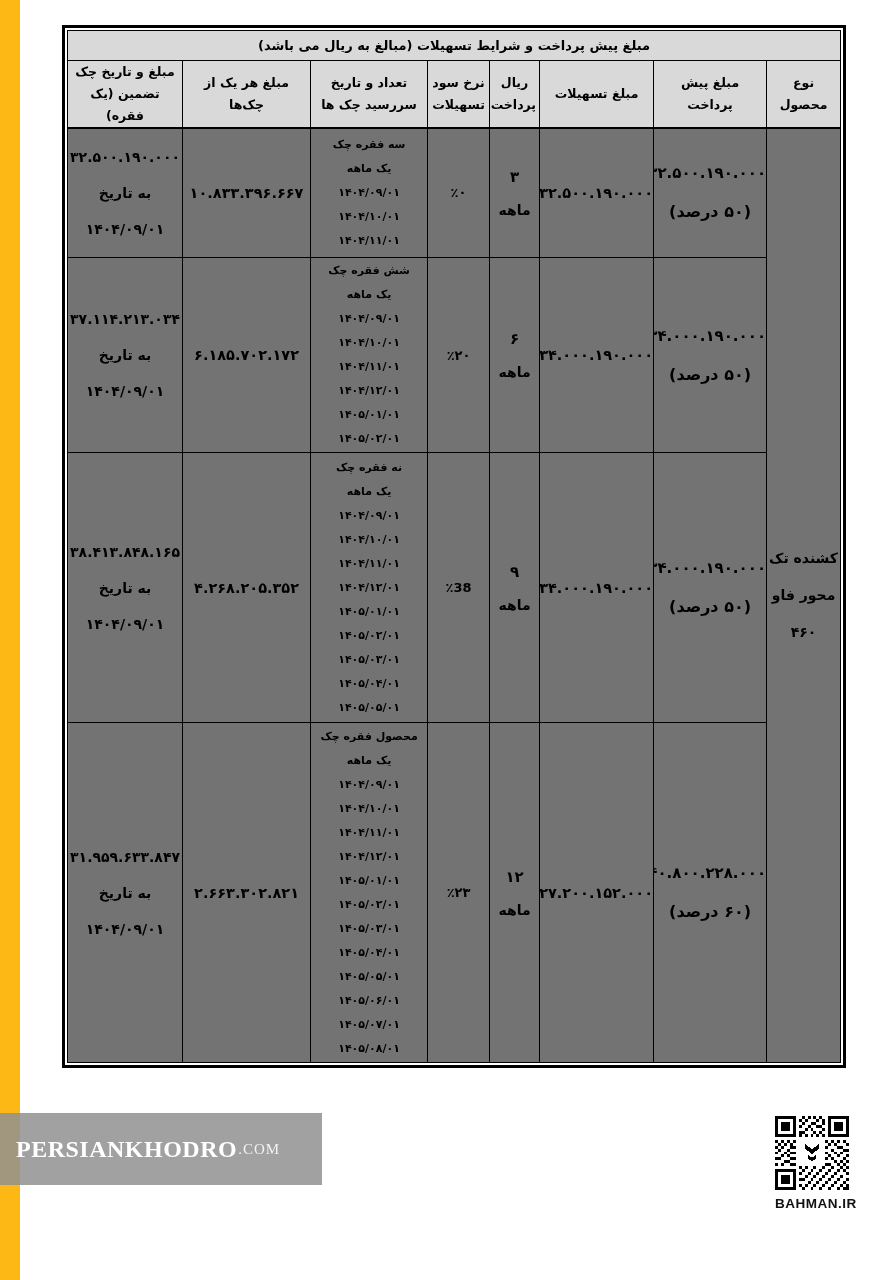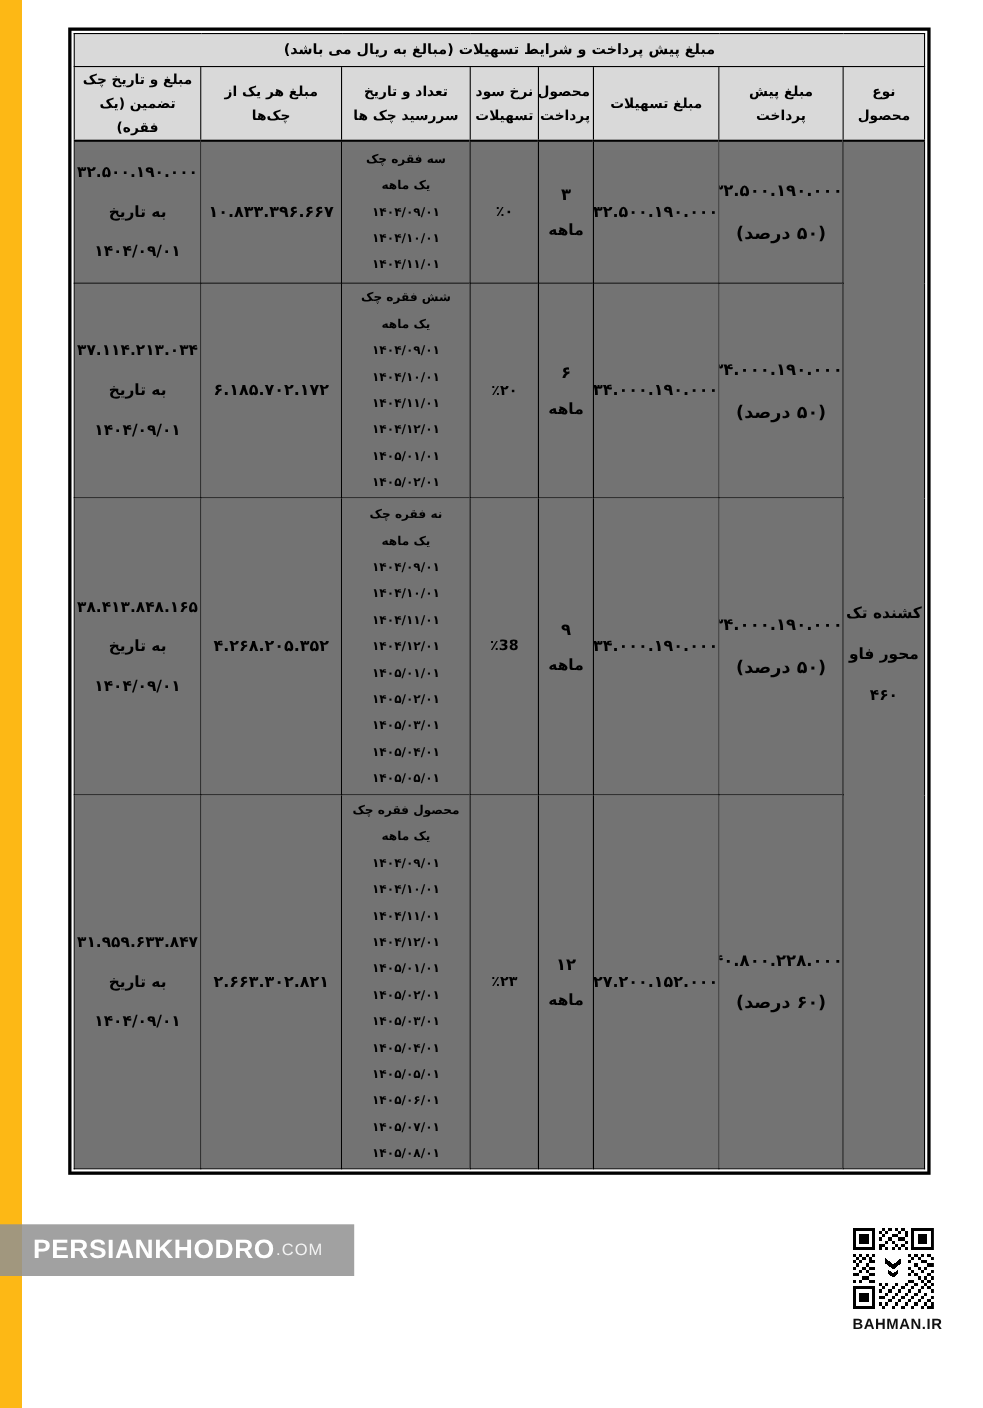--- a/index.html
+++ b/index.html
@@ -33,24 +33,24 @@
   .prepay-pct{font-size:16px;margin-top:20px;}
   .money-cell{font-size:14.5px;letter-spacing:.2px;}
   .term-num{font-size:15px;}
   .term-unit{font-size:14px;margin-top:16px;}
   .rate-cell{font-size:13px;}
   .checks-cell{font-size:11px;line-height:24px;}
   .guarantee-cell{font-size:14px;line-height:36px;letter-spacing:.2px;}
 
   
   .wm-bar{
-    position:absolute;left:0;top:1113px;width:322px;height:47px;
+    position:absolute;left:0;top:1113px;width:322px;height:72px;
     background:rgba(145,145,145,.85);display:flex;align-items:center;
-    padding-left:30px;box-sizing:border-box;
-    font-family:Liberation Sans, sans-serif;white-space:nowrap;
+    padding-left:16px;box-sizing:border-box;
+    font-family:Liberation Serif, serif;white-space:nowrap;
   }
   .wm-main{color:#fff;font-weight:bold;font-size:24px;letter-spacing:.5px;}
   .wm-suffix{color:#f2f2f2;font-weight:normal;font-size:15px;letter-spacing:1px;margin-left:1px;}
 
   
   .qr-wrap{position:absolute;left:775px;top:1116px;width:74px;}
   .qr-wrap svg{display:block;width:74px;height:74px;}
   .qr-caption{
     margin-top:6px;font-family:"Liberation Sans",sans-serif;font-weight:bold;
     font-size:13.5px;letter-spacing:.5px;color:#111;white-space:nowrap;
@@ -74,21 +74,21 @@
         <col style="width:115px">
     </colgroup>
     <thead>
       <tr class="title-row">
         <th colspan="8" class="title-cell">مبلغ پیش پرداخت و شرایط تسهیلات (مبالغ به ریال می باشد)</th>
       </tr>
       <tr class="head-row">
         <th>نوع محصول</th>
         <th>مبلغ پیش پرداخت</th>
         <th>مبلغ تسهیلات</th>
-        <th>محصول پرداخت</th>
+        <th>ریال پرداخت</th>
         <th>نرخ سود تسهیلات</th>
         <th>تعداد و تاریخ سررسید چک ها</th>
         <th>مبلغ هر یک از چک‌ها</th>
         <th>مبلغ و تاریخ چک تضمین (یک فقره)</th>
       </tr>
     </thead>
     <tbody>
       <tr class="r1">
         <td rowspan="4" class="product-cell">کشنده تک محور فاو ۴۶۰</td>
         <td>

